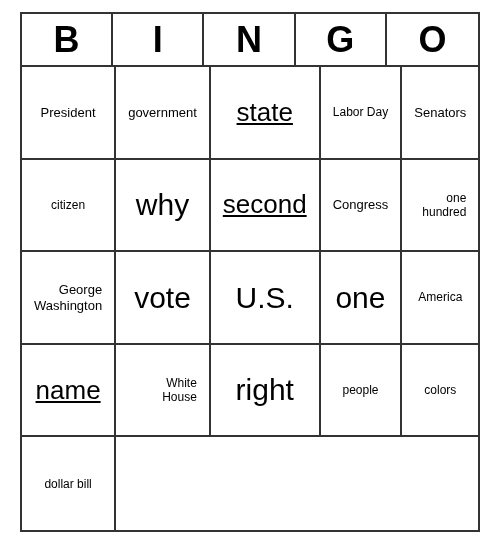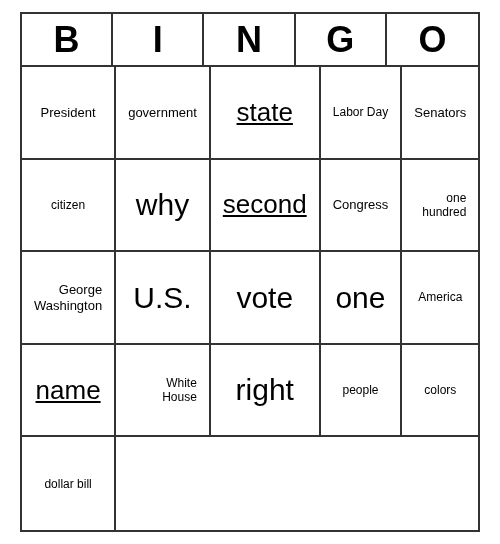--- a/index.html
+++ b/index.html
@@ -106,22 +106,22 @@
       <div class="bingo-cell size-small">government</div>
       <div class="bingo-cell size-large">state</div>
       <div class="bingo-cell size-medium">Labor Day</div>
       <div class="bingo-cell size-small">Senators</div>
       <div class="bingo-cell size-medium">citizen</div>
       <div class="bingo-cell size-xlarge">why</div>
       <div class="bingo-cell size-large">second</div>
       <div class="bingo-cell size-small">Congress</div>
       <div class="bingo-cell size-medium">one hundred</div>
       <div class="bingo-cell size-small">George Washington</div>
+      <div class="bingo-cell size-xlarge">vote</div>
       <div class="bingo-cell size-xlarge">U.S.</div>
-      <div class="bingo-cell size-xlarge">vote</div>
       <div class="bingo-cell size-xlarge">one</div>
       <div class="bingo-cell size-medium">America</div>
       <div class="bingo-cell size-large">name</div>
       <div class="bingo-cell size-medium">White House</div>
       <div class="bingo-cell size-xlarge">right</div>
       <div class="bingo-cell size-medium">people</div>
       <div class="bingo-cell size-medium">colors</div>
       <div class="bingo-cell size-medium">dollar bill</div>
     </div>
 </div>

